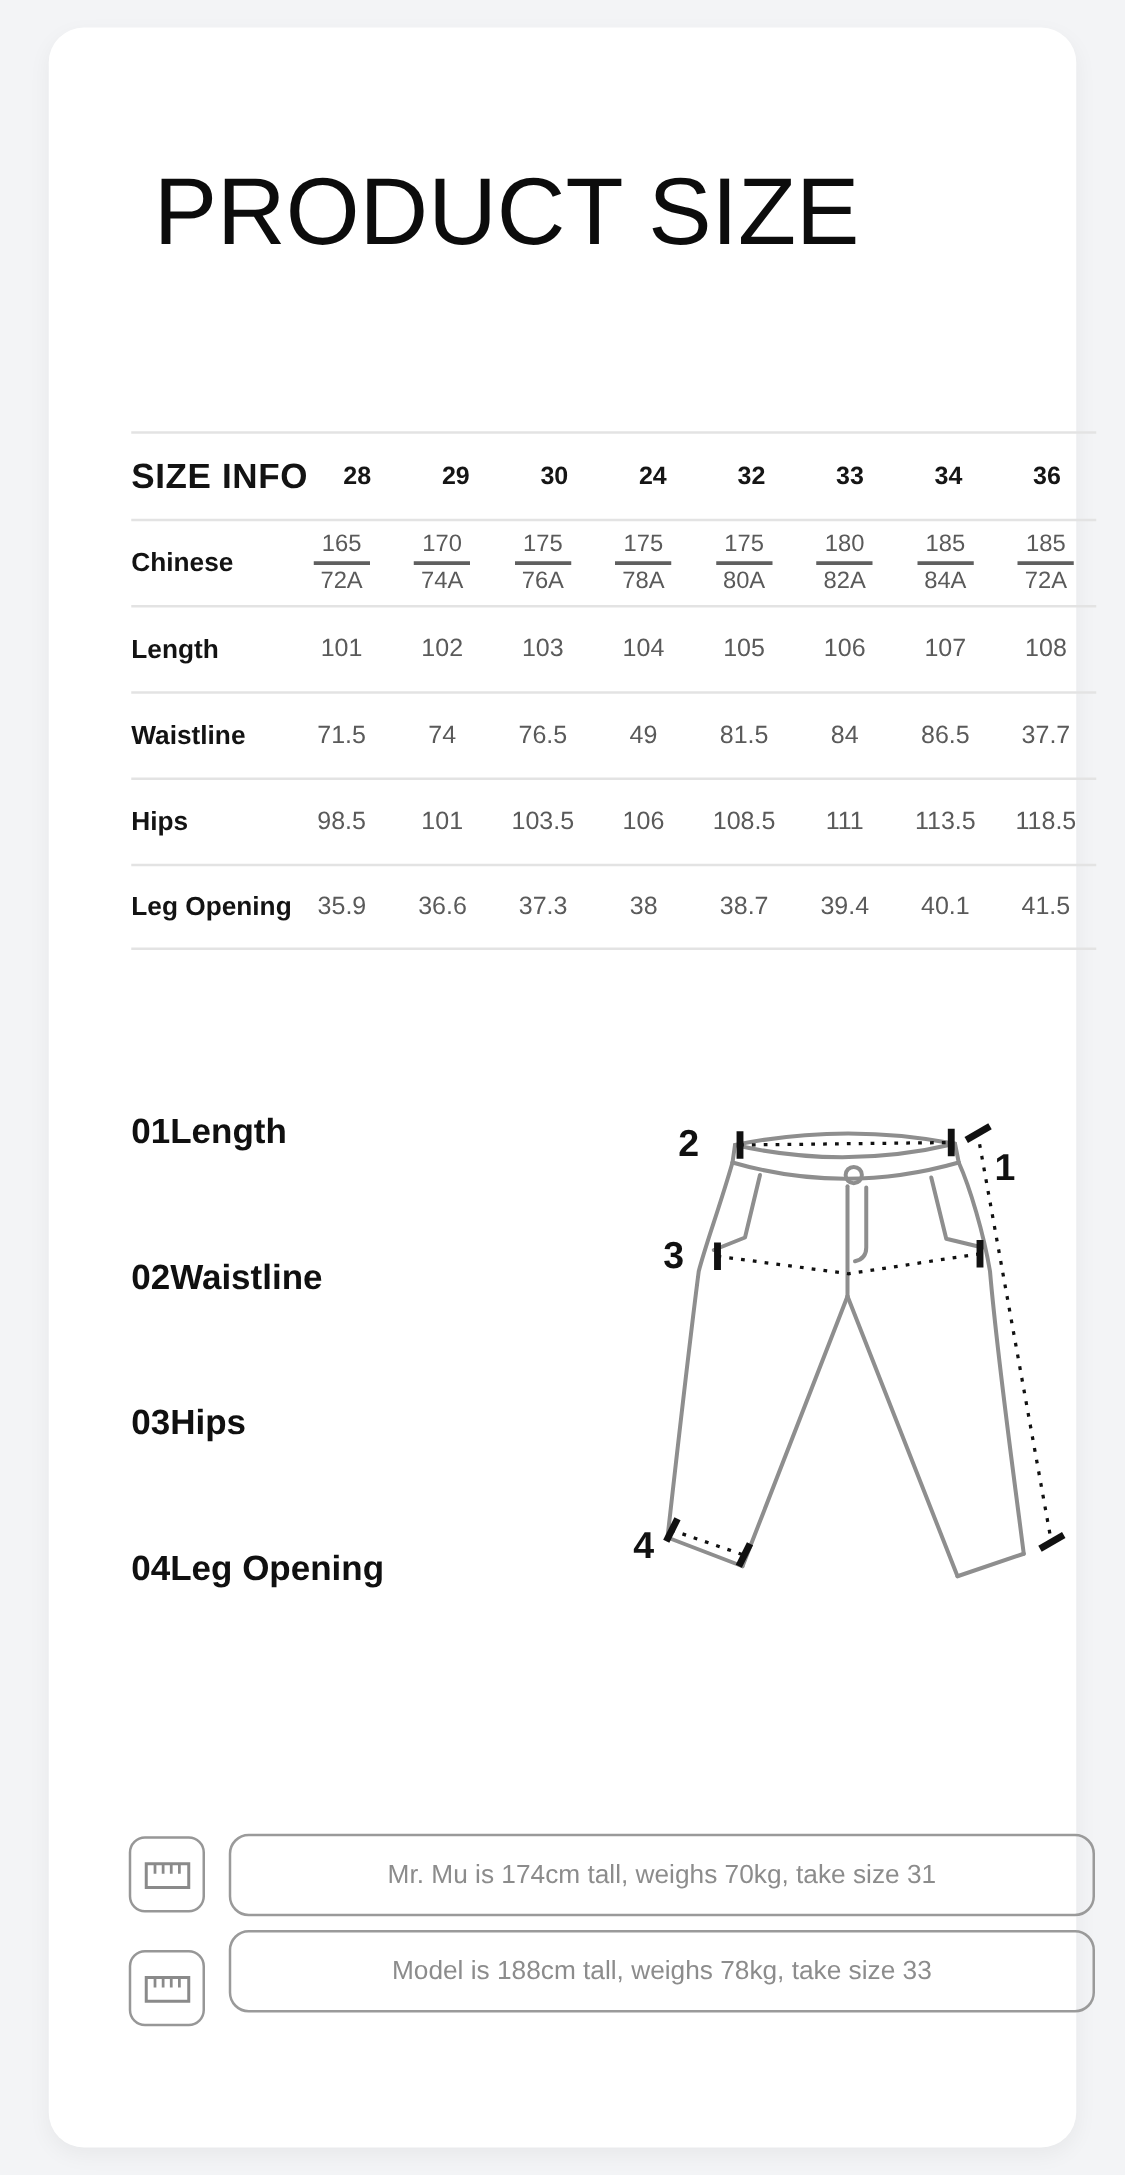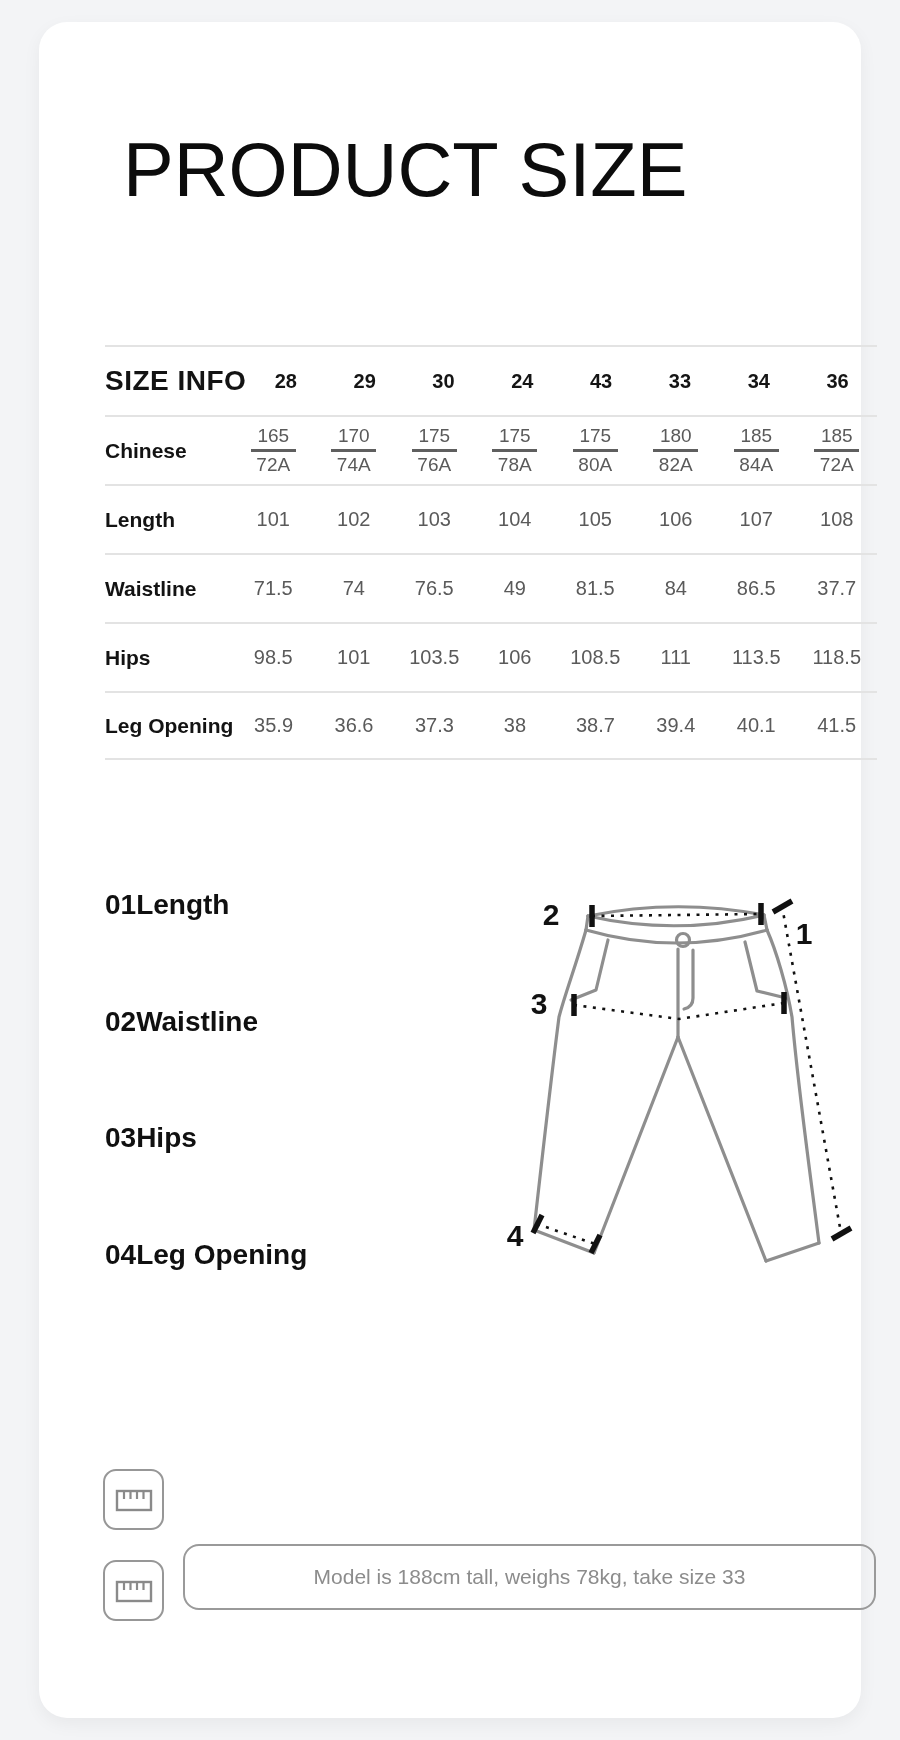--- a/index.html
+++ b/index.html
@@ -69,21 +69,21 @@
 
     <h1 class="title">PRODUCT SIZE</h1>
 
     <div class="size-table">
       <div class="trow header">
         <div class="cell label header-label">SIZE INFO</div>
         <div class="cell size">28</div>
         <div class="cell size">29</div>
         <div class="cell size">30</div>
         <div class="cell size">24</div>
-        <div class="cell size">43</div>
+        <div class="cell size">32</div>
         <div class="cell size">33</div>
         <div class="cell size">34</div>
         <div class="cell size">36</div>
       </div>
 
       <div class="trow">
         <div class="cell label">Chinese</div>
         <div class="cell frac">
             <span>165</span>
             <i class="fbar"></i>
@@ -224,20 +224,23 @@
 
     <div class="note-icon-box" style="top:1447px;">
       <svg width="40" height="36" viewBox="0 0 40 36">
         <rect x="3" y="9" width="34" height="19" fill="none" stroke="#8a8a8a" stroke-width="2.4"></rect>
         <line x1="10" y1="9" x2="10" y2="17" stroke="#8a8a8a" stroke-width="2.2"></line>
         <line x1="16.5" y1="9" x2="16.5" y2="17" stroke="#8a8a8a" stroke-width="2.2"></line>
         <line x1="23" y1="9" x2="23" y2="17" stroke="#8a8a8a" stroke-width="2.2"></line>
         <line x1="29.5" y1="9" x2="29.5" y2="17" stroke="#8a8a8a" stroke-width="2.2"></line>
       </svg>
     </div>
+    <div class="note-pill" style="top:1445px;">
+      <span class="note-text">Mr. Mu is 174cm tall, weighs 70kg, take size 31</span>
+    </div>
 
     <div class="note-icon-box" style="top:1538px;">
       <svg width="40" height="36" viewBox="0 0 40 36">
         <rect x="3" y="9" width="34" height="19" fill="none" stroke="#8a8a8a" stroke-width="2.4"></rect>
         <line x1="10" y1="9" x2="10" y2="17" stroke="#8a8a8a" stroke-width="2.2"></line>
         <line x1="16.5" y1="9" x2="16.5" y2="17" stroke="#8a8a8a" stroke-width="2.2"></line>
         <line x1="23" y1="9" x2="23" y2="17" stroke="#8a8a8a" stroke-width="2.2"></line>
         <line x1="29.5" y1="9" x2="29.5" y2="17" stroke="#8a8a8a" stroke-width="2.2"></line>
       </svg>
     </div>

